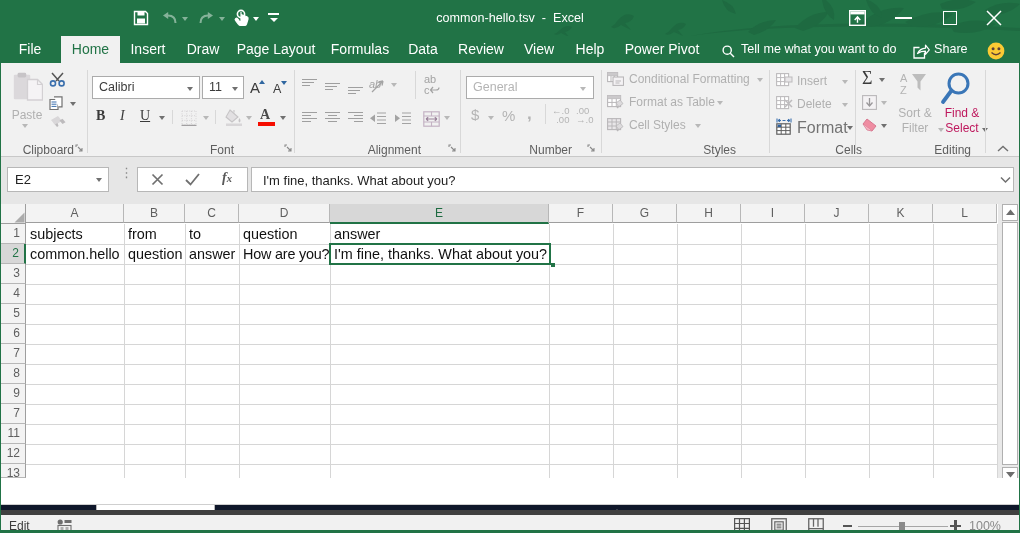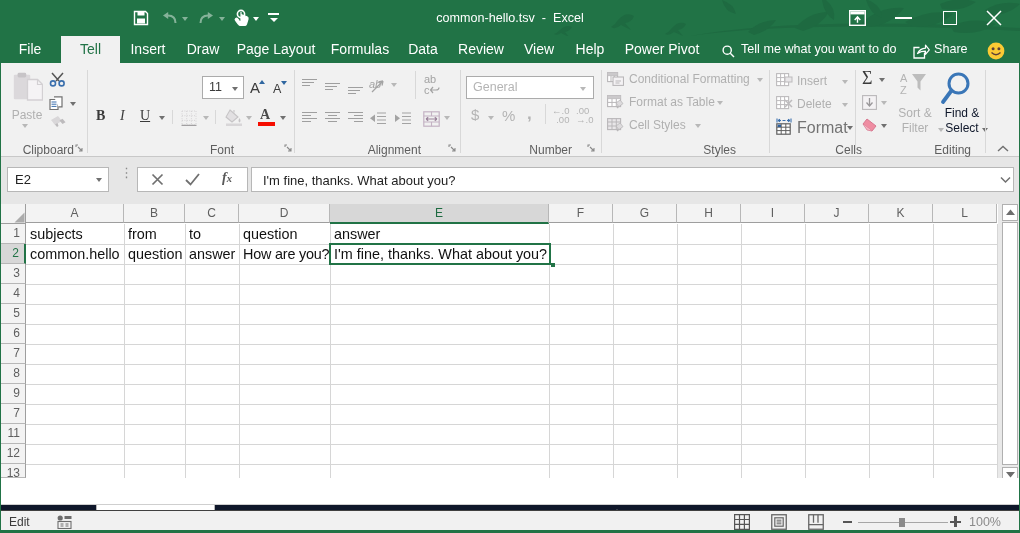--- a/index.html
+++ b/index.html
@@ -46,21 +46,21 @@
 .colhead { position:absolute; top:0; height:19px; background:#f3f3f3; border-right:1px solid #b7b7b7; border-bottom:1px solid #9e9e9e; color:#5f5f5f; font-size:12px; text-align:center; line-height:19px; }
 .rowhead { position:absolute; left:1px; width:25px; background:#f3f3f3; border-right:1px solid #9e9e9e; border-bottom:1px solid #b7b7b7; color:#5f5f5f; font-size:12px; text-align:right; padding-right:5px; line-height:19px; }
 .gv { position:absolute; width:1px; background:#d6d6d6; }
 .gh { position:absolute; height:1px; background:#d6d6d6; }
 .cell { position:absolute; font-size:14.4px; color:#111; white-space:nowrap; line-height:20px; }
 
 
 #sheetbar { left:0; top:504px; width:1020px; height:32px; background:#0f172a; border-top:1px solid #cfcfcf; }
 
 
-#statusbar { left:0; top:510px; width:1020px; height:20px; background:#f1f1f1; border-top:1px solid #404040; font-size:12px; color:#444; }
+#statusbar { left:0; top:510px; width:1020px; height:20px; background:#f1f1f1; border-top:5px solid #404040; font-size:12px; color:#444; }
 #bottomstrip { left:0; top:530px; width:1020px; height:3px; background:#217346; }
 .colhead.sel { background:#d7d7d7; border-bottom:2px solid #217346; height:20px; line-height:18px; color:#1e6b41; }
 .rowhead.sel { background:#d7d7d7; border-right:2px solid #217346; color:#217346; }
 #sideL { left:0; top:36px; width:1px; height:494px; background:#217346; }
 #sideR { left:1019px; top:36px; width:1px; height:494px; background:#217346; }
 </style>
 </head>
 <body>
 <div class="abs" id="titlebar">
   <svg class="deco" width="1020" height="36" viewBox="0 0 1020 36">
@@ -123,21 +123,21 @@
     </div>
   <div class="winbtn" style="left:927px">
       <div style="width:14px;height:14px;border:1.5px solid #fff"></div>
     </div>
   <svg class="abs" style="left:986px;top:10px" width="16" height="16" viewBox="0 0 16 16">
     <path d="M1 1 L15 15 M15 1 L1 15" stroke="#fff" stroke-width="1.5"></path>
   </svg>
 </div>
 <div class="abs" id="tabrow">
   <div class="rtab" style="left:8px;width:44px">File</div>
-  <div class="rtab" id="tab-home" style="left:61px;width:59px">Tell</div>
+  <div class="rtab" id="tab-home" style="left:61px;width:59px">Home</div>
   <div class="rtab" style="left:122px;width:52px">Insert</div>
   <div class="rtab" style="left:178px;width:50px">Draw</div>
   <div class="rtab" style="left:233px;width:86px">Page Layout</div>
   <div class="rtab" style="left:324px;width:72px">Formulas</div>
   <div class="rtab" style="left:401px;width:44px">Data</div>
   <div class="rtab" style="left:450px;width:62px">Review</div>
   <div class="rtab" style="left:517px;width:44px">View</div>
   <div class="rtab" style="left:568px;width:44px">Help</div>
   <div class="rtab" style="left:618px;width:88px">Power Pivot</div>
   <svg class="abs" style="left:722px;top:9px" width="13" height="13" viewBox="0 0 13 13">
@@ -186,20 +186,24 @@
     <path d="M1 5 l7 -4 l4 5 l-7 4 z" fill="#d9d7d9"></path>
     <path d="M9.5 5.5 l3 -1.8 l3 3.6 l-3 1.8 z" fill="#bdbbbd"></path>
     <path d="M5 9.5 l2 2.5 l1.5 -1 l-1 -3z" fill="#bdbbbd"></path>
   </svg>
   <div class="glabel" style="left:0px;width:74px">Clipboard</div>
   <svg class="launch" style="left:75px" width="10" height="10" viewBox="0 0 10 10">
     <path d="M1 3 L1 1 L3 1 M3 3 L7 7 M7 4 L7 7 L4 7" fill="none" stroke="#8a8a8a" stroke-width="1.1"></path>
   </svg>
   <div class="gsep" style="left:87px"></div>
 
+  <div class="combo" style="left:92px;top:10px;width:108px;height:23px">
+    <div class="abs" style="left:6px;top:3px;font-size:12.5px;color:#3b3b3b">Calibri</div>
+    <div class="darr" style="left:94px;top:10px"></div>
+  </div>
   <div class="combo" style="left:202px;top:10px;width:42px;height:23px">
     <div class="abs" style="left:6px;top:3px;font-size:12.5px;color:#3b3b3b">11</div>
     <div class="darr" style="left:29px;top:10px"></div>
   </div>
   <div class="abs" style="left:250px;top:13px;font-size:15px;color:#3b3b3b">A</div>
   <svg class="abs" style="left:259px;top:14px" width="6" height="5" viewBox="0 0 6 5">
       <path d="M3 0 L6 4 L0 4 z" fill="#2f66a0"></path>
     </svg>
   <div class="abs" style="left:273px;top:15.5px;font-size:12.5px;color:#3b3b3b">A</div>
   <svg class="abs" style="left:281px;top:14.5px" width="6" height="5" viewBox="0 0 6 5">
@@ -392,21 +396,21 @@
     <text x="0" y="22" font-size="11" fill="#b4b4b4">Z</text>
     <path d="M12 2 h14 l-5.5 7.5 l0 9 l-3 -3 l0 -6 z" fill="#bdbdbd"></path>
   </svg>
   <div class="abs disabled-text" style="left:893px;top:40px;width:44px;text-align:center;font-size:12px;line-height:15px">Sort &amp;<br>Filter</div>
   <div class="darr dis abs" style="left:938px;top:62px"></div>
 
   <svg class="abs" style="left:940px;top:6px" width="31" height="35" viewBox="0 0 31 35">
     <circle cx="18.5" cy="11.5" r="9.5" fill="none" stroke="#3a76b7" stroke-width="3"></circle>
     <path d="M11.5 18.5 L3 30" stroke="#3a76b7" stroke-width="3.8" stroke-linecap="round"></path>
   </svg>
-  <div class="abs" style="left:938px;top:40px;width:48px;text-align:center;font-size:12px;line-height:15px;color:#0f172a">Find &amp;<br>Select</div>
+  <div class="abs" style="left:938px;top:40px;width:48px;text-align:center;font-size:12px;line-height:15px;color:#be185d">Find &amp;<br>Select</div>
   <div class="darr abs" style="left:982px;top:62px"></div>
   <div class="glabel" style="left:867px;width:104px">Editing</div>
   <div class="gsep" style="left:985px"></div>
   <svg class="abs" style="left:997px;top:79px" width="12" height="7" viewBox="0 0 12 7">
     <path d="M1 6 L6 1.5 L11 6" fill="none" stroke="#707070" stroke-width="1.4"></path>
   </svg>
 </div>
 <div class="abs" id="fxbar">
   <div class="fxbox" style="left:7px;width:102px">
     <div class="abs" style="left:7px;top:4px;font-size:13px;color:#222">E2</div>

